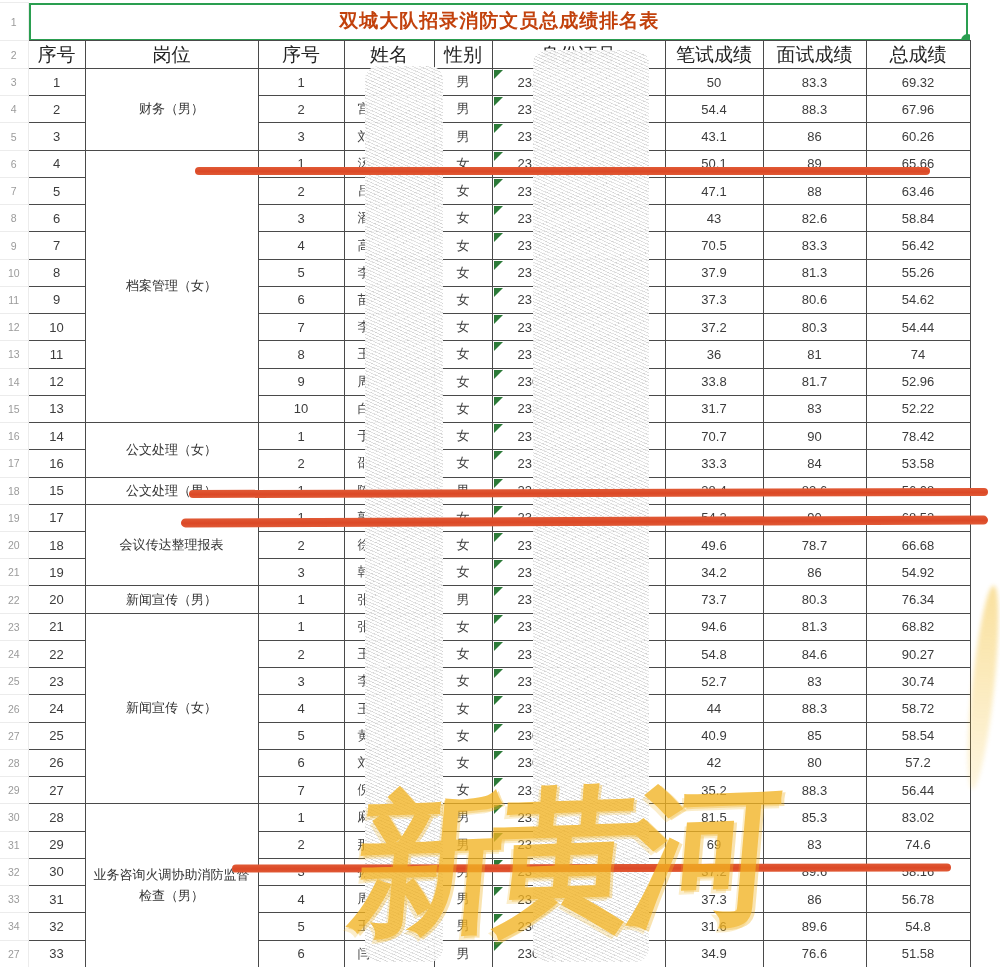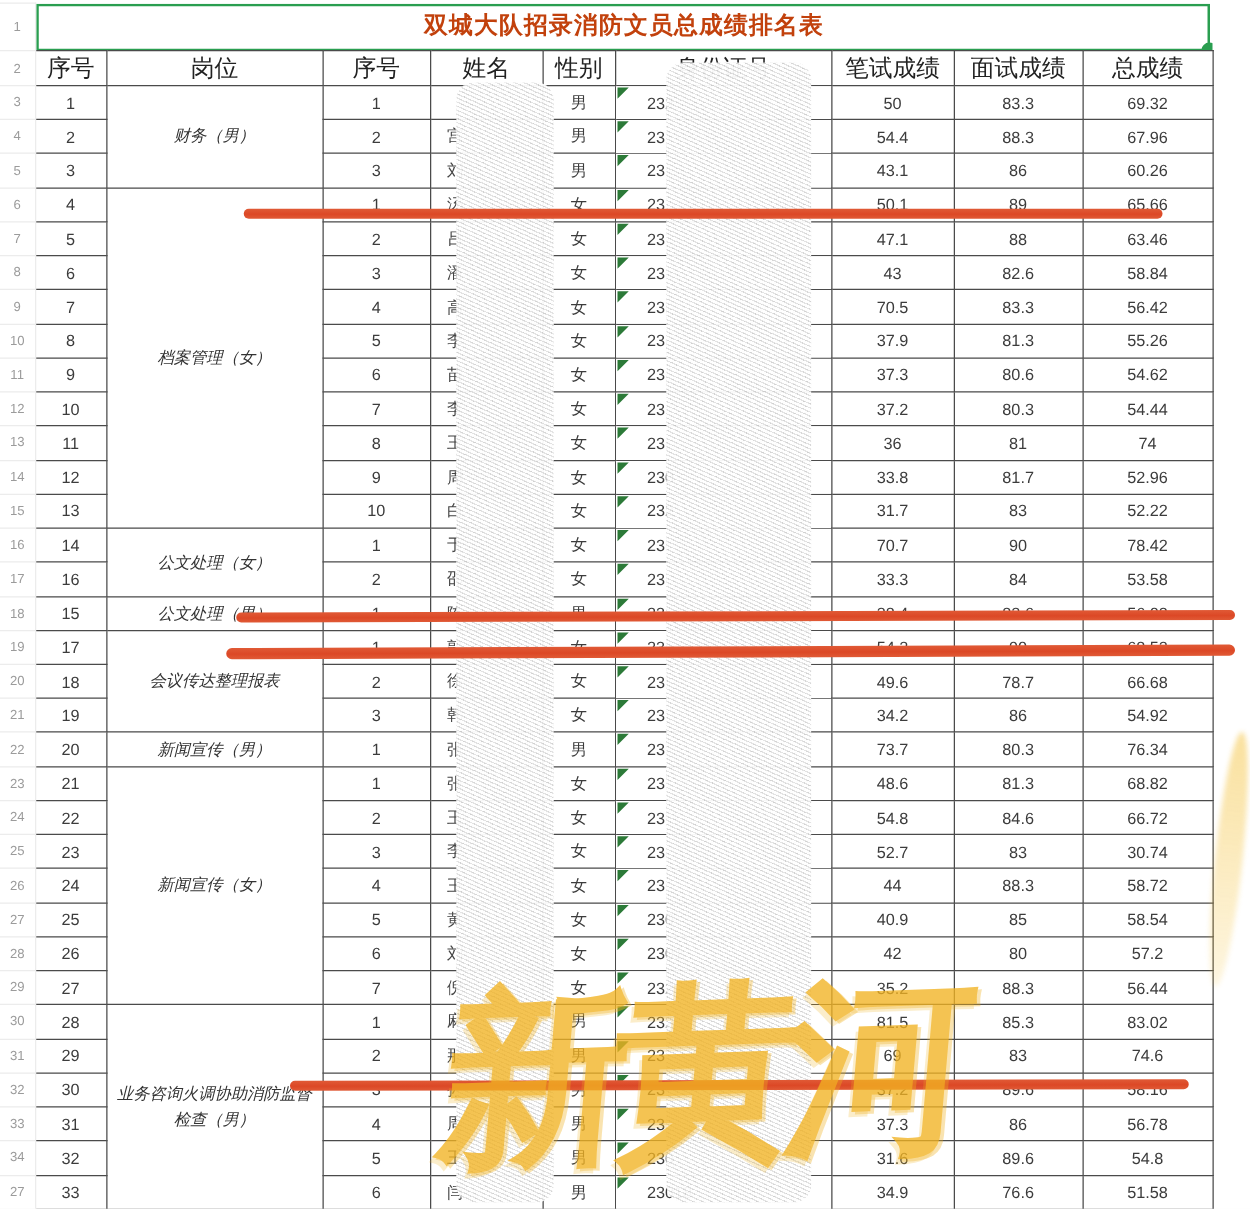--- a/index.html
+++ b/index.html
@@ -10,21 +10,21 @@
   table.grid { position:absolute; left:0; top:2px; width:970px; border-collapse:collapse; table-layout:fixed; }
   tr.title-row  { height:38px; }
   tr.header-row { height:28px; }
   tbody tr      { height:27.2424px; }
 
   td { vertical-align:middle; text-align:center; overflow:hidden; }
   td.g { border:1px solid #ececec; border-left:none; color:#9b9b9b; font-size:10.5px; background:#fff; }
   td.nb { border:none; background:#fff; }
   td.b { border:1.5px solid #4a4a4a; font-size:13px; color:#3c3c3c; background:#fff; }
   td.c-head { font-weight:normal; color:#222; font-size:19px; }
-  td.c-pos  { font-size:13px; color:#333; padding:0 8px; line-height:1.55;font-style:italic; }
+  td.c-pos  { font-size:13px; color:#333; padding:0 8px; line-height:1.55; }
   td.c-name { text-align:left; padding-left:13px; color:#444; }
   td.c-id   { position:relative; text-align:left; padding-left:25px; color:#3c3c3c; }
   .tri { position:absolute; left:1px; top:1px; width:0; height:0;
          border-top:9px solid #2c7a38; border-right:9px solid transparent; }
 
   
   .title-cell { position:relative; }
   .sel-box { position:absolute; left:0; top:0; right:2px; bottom:-1px;
              border:2.5px solid #2a9e50; }
   .sel-handle { position:absolute; right:-8px; bottom:-8px; width:13px; height:13px;
@@ -329,34 +329,34 @@
           <td class="b">76.34</td>
         </tr>
         <tr>
           <td class="g">23</td>
           <td class="b">21</td>
           <td class="b c-pos" rowspan="7">新闻宣传（女）</td>
           <td class="b">1</td>
           <td class="b c-name">张</td>
           <td class="b">女</td>
           <td class="b c-id"><span class="tri"></span><span>23</span></td>
-          <td class="b">48.6</td>
+          <td class="b">94.6</td>
           <td class="b">81.3</td>
           <td class="b">68.82</td>
         </tr>
         <tr>
           <td class="g">24</td>
           <td class="b">22</td>
           <td class="b">2</td>
           <td class="b c-name">王</td>
           <td class="b">女</td>
           <td class="b c-id"><span class="tri"></span><span>23</span></td>
           <td class="b">54.8</td>
           <td class="b">84.6</td>
-          <td class="b">66.72</td>
+          <td class="b">90.27</td>
         </tr>
         <tr>
           <td class="g">25</td>
           <td class="b">23</td>
           <td class="b">3</td>
           <td class="b c-name">李</td>
           <td class="b">女</td>
           <td class="b c-id"><span class="tri"></span><span>23</span></td>
           <td class="b">52.7</td>
           <td class="b">83</td>

